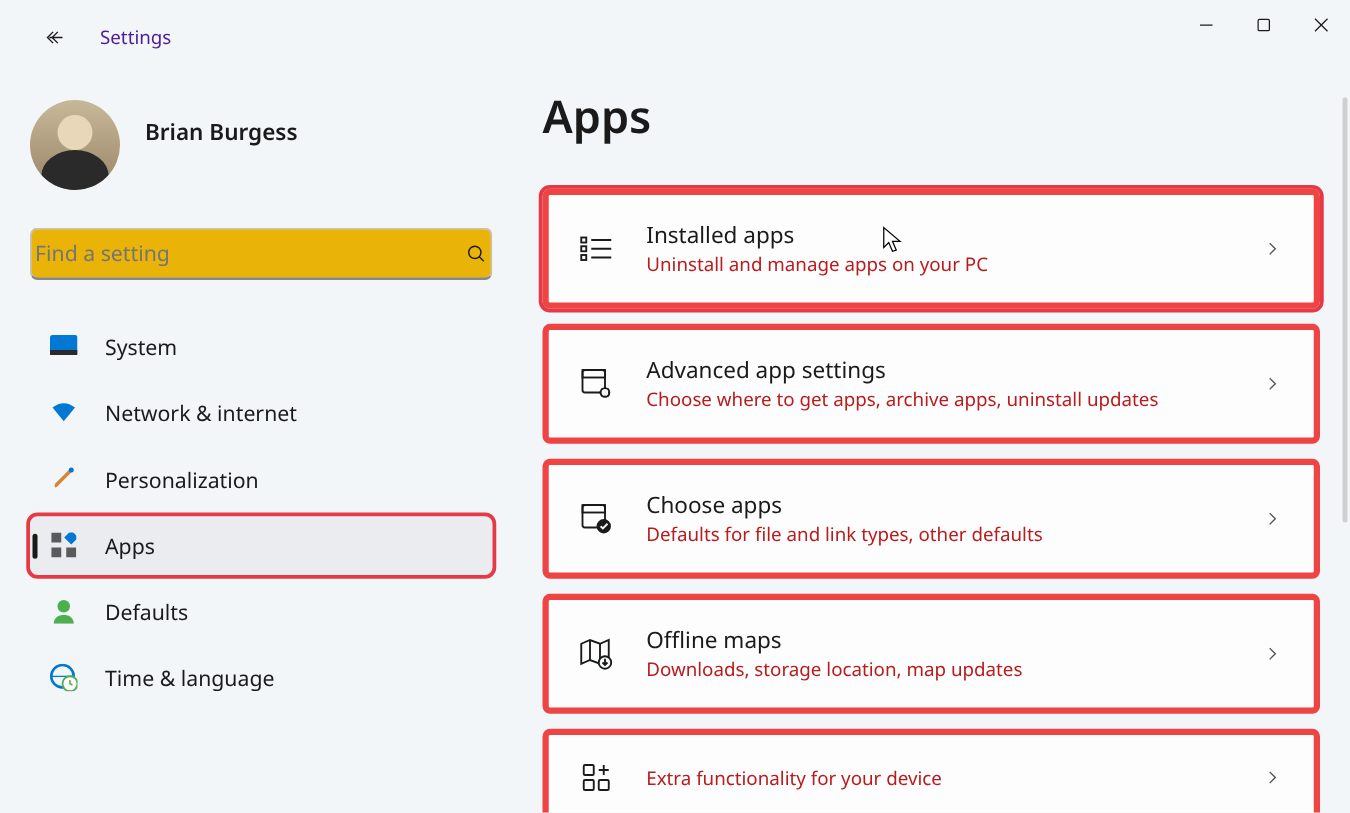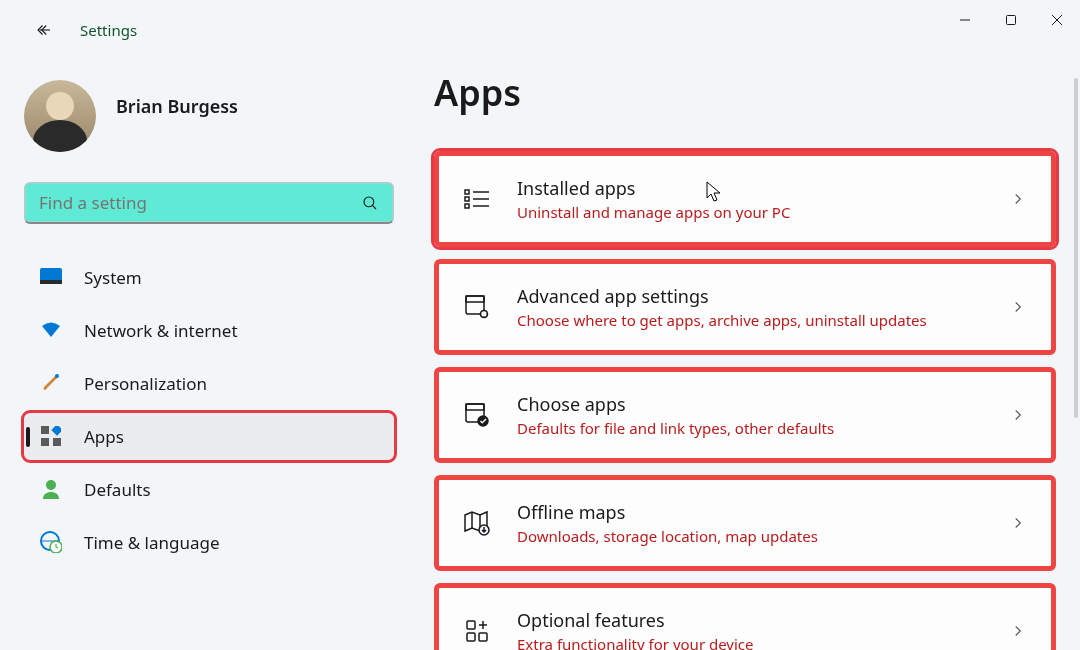--- a/index.html
+++ b/index.html
@@ -1,31 +1,31 @@
 <!DOCTYPE html>
 <html><head>
 <meta charset="utf-8">
 <style>
 * { margin: 0; padding: 0; box-sizing: border-box; font-family: "Segoe UI", system-ui, sans-serif; }
 body { background: #f3f6f9; width: 1080px; height: 650px; overflow: hidden; position: relative; }
 .titlebar { display: flex; align-items: center; height: 60px; padding: 0 24px; }
 .back-btn { width: 40px; height: 40px; display: flex; align-items: center; justify-content: center; border-radius: 4px; background: transparent; border: none; cursor: pointer; }
-.titlebar-label { margin-left: 16px; font-size: 15px; color: #14532d; }
+.titlebar-label { margin-left: 16px; font-size: 15px; color: #4c1d95; }
 .win-controls { position: absolute; top: 0; right: 0; display: flex; }
 .win-btn { width: 46px; height: 40px; display: flex; align-items: center; justify-content: center; border: none; background: transparent; cursor: pointer; }
 .layout { display: flex; padding: 0 24px; gap: 40px; }
 .sidebar { width: 370px; }
 .profile { display: flex; align-items: center; gap: 20px; margin: 20px 0 30px 0; text-align: center; }
 .avatar { width: 72px; height: 72px; border-radius: 50%; background: linear-gradient(180deg, #c8b89a 0%, #9a8568 100%); position: relative; overflow: hidden; }
 .avatar::before { content: ""; position: absolute; top: 12px; left: 50%; transform: translateX(-50%); width: 28px; height: 28px; border-radius: 50%; background: #e8d7b8; }
 .avatar::after { content: ""; position: absolute; bottom: -10px; left: 50%; transform: translateX(-50%); width: 54px; height: 42px; border-radius: 50% 50% 0 0; background: #2a2a2a; }
 .profile-info { display: flex; flex-direction: column; }
 .profile-name { font-size: 18px; font-weight: 600; color: #1a1a1a; }
 .profile-email { font-size: 14px; color: #5a5a5a; height: 20px; }
-.search { display: flex; align-items: center; background: #5eead4; border: 1px solid #c0c4c8; border-bottom: 2px solid #888; border-radius: 6px; padding: 8px 14px; margin-bottom: 30px; box-shadow: 0 0 0 0.5px #ccc inset; }
+.search { display: flex; align-items: center; background: #eab308; border: 1px solid #c0c4c8; border-bottom: 2px solid #888; border-radius: 6px; padding: 8px 3px; margin-bottom: 30px; box-shadow: 0 0 0 0.5px #ccc inset; }
 .search input { flex: 1; border: none; outline: none; font-size: 17px; color: #5a5a5a; background: transparent; }
 .nav { display: flex; flex-direction: column; gap: 6px; }
 .nav-item { display: flex; gap: 22px; padding: 12px 16px; border-radius: 6px; background: transparent; border: none; text-align: left; cursor: pointer; font-size: 17px; color: #1a1a1a; position: relative; }
 .nav-item.active { background: #eaecef; }
 .nav-item.active::before { content: ""; position: absolute; left: 2px; top: 50%; transform: translateY(-50%); width: 4px; height: 20px; background: #1a1a1a; border-radius: 2px; }
 .nav-item.highlighted { outline: 3px solid #e63946; outline-offset: 0; }
 .nav-icon { width: 22px; height: 22px; display: flex; align-items: center; justify-content: center; }
 .main { flex: 1; }
 .page-title { font-size: 36px; font-weight: 600; color: #1a1a1a; margin: 8px 0 34px 0; }
 .card { display: flex; align-items: center; gap: 26px; background: #fdfdfe; border: 5px solid #ef4444; border-radius: 6px; padding: 20px 24px; margin-bottom: 12px; cursor: pointer; position: relative; }
@@ -229,21 +229,20 @@
     <div class="card">
       <span class="card-icon">
           <svg width="24" height="24" viewBox="0 0 24 24" fill="none" stroke="#1a1a1a" stroke-width="1.5">
             <rect x="2" y="2" width="8" height="8" rx="1"></rect>
             <rect x="14" y="14" width="8" height="8" rx="1"></rect>
             <rect x="2" y="14" width="8" height="8" rx="1"></rect>
             <path d="M18 2v8M14 6h8"></path>
           </svg>
         </span>
       <div class="card-body">
-        <div class="card-title">Optional features</div>
         <div class="card-subtitle">Extra functionality for your device</div>
       </div>
       <svg class="chevron" viewBox="0 0 24 24" fill="none" stroke="#555" stroke-width="1.5">
           <path d="M9 6l6 6-6 6"></path>
         </svg>
     </div>
   </main>
 </div>
 
 <svg class="cursor" width="18" height="22" viewBox="0 0 18 22">

